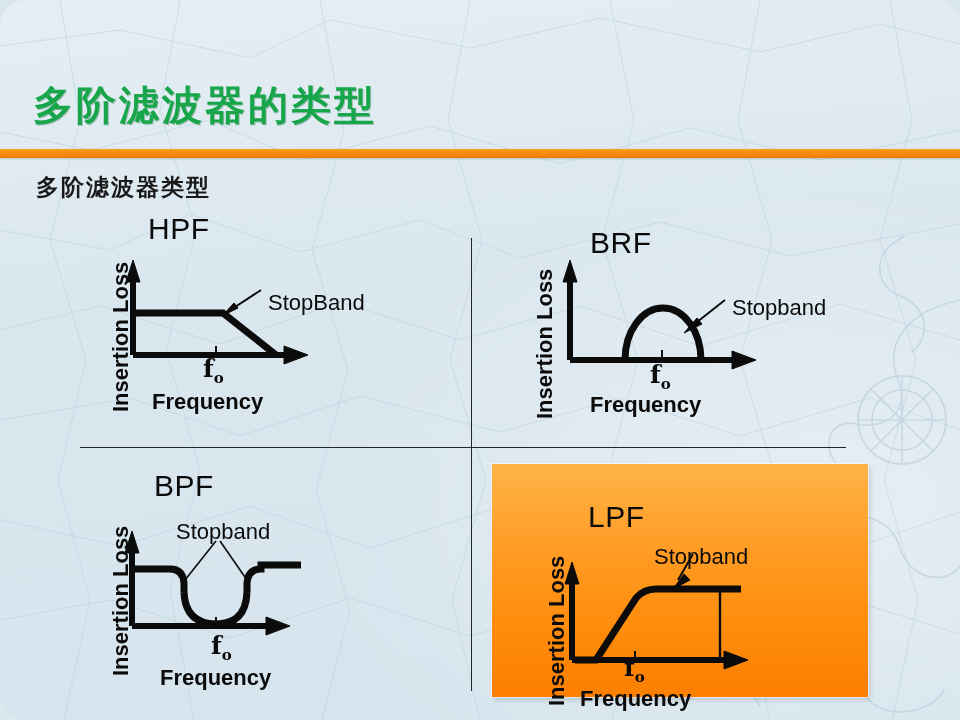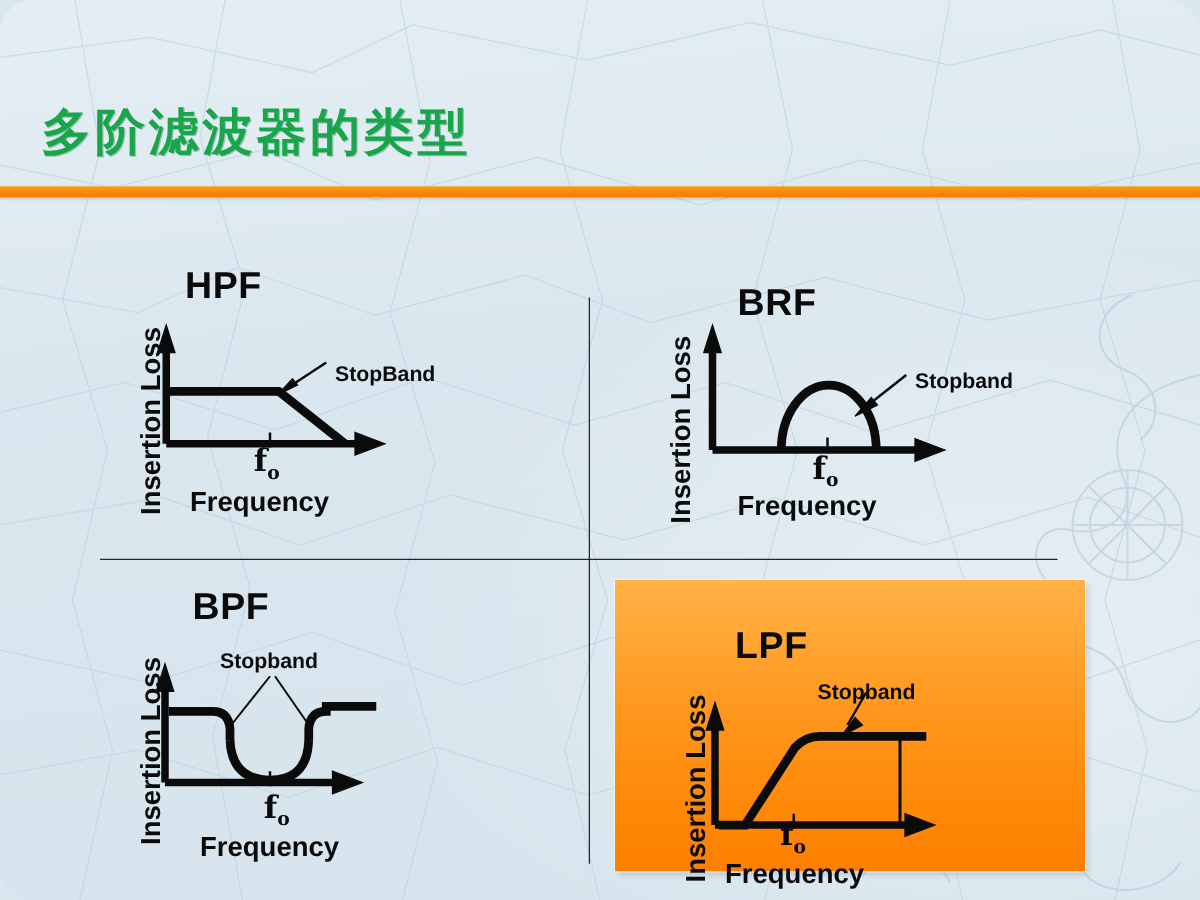--- a/index.html
+++ b/index.html
@@ -39,21 +39,21 @@
   .divider-h{
     position:absolute;left:80px;top:447px;width:766px;height:0;
     border-top:1.6px solid #20262c;
   }
   .divider-v{
     position:absolute;left:471px;top:238px;width:0;height:453px;
     border-left:1.6px solid #20262c;
   }
   .panel{position:absolute;}
   .panel-title{
-    position:absolute;font-size:30px;font-weight:bold;color:#0b0b0b;
+    position:absolute;font-size:30px;font-weight:normal;color:#0b0b0b;
     font-family:"Liberation Sans", sans-serif;letter-spacing:.5px;
     white-space:nowrap;
   }
   .lpf-box{
     position:absolute;left:492px;top:464px;width:376px;height:233px;
     background:linear-gradient(180deg,#ffb347 0%,#ff9a21 40%,#ff8c0c 70%,#fc7f00 100%);
     box-shadow:0 0 0 1px rgba(255,255,255,.55), 2px 3px 5px rgba(0,0,0,.16);
   }
   svg{display:block;overflow:visible;}
   .glyph{position:absolute;white-space:nowrap;}
@@ -61,21 +61,21 @@
     font-family:"DejaVu Serif", serif;font-weight:bold;font-size:25px;color:#0b0b0b;
   }
   .fo sub{font-size:15px;font-family:"DejaVu Serif", serif;font-weight:bold;}
   .axlabel{
     font-family:"Liberation Sans", sans-serif;font-weight:bold;font-size:22px;color:#0b0b0b;
   }
   .vert{
     transform:rotate(-90deg);transform-origin:left top;
   }
   .anno{
-    font-family:"Liberation Sans", sans-serif;font-weight:bold;font-size:17px;color:#0b0b0b;
+    font-family:"Liberation Sans", sans-serif;font-weight:normal;font-size:22px;color:#0b0b0b;
     white-space:nowrap;
   }
 </style>
 </head>
 <body>
 
 <div id="slide">
 
   <svg class="texture" width="960" height="720" viewBox="0 0 960 720">
     <g stroke="#b9cedc" stroke-width="1" fill="none" opacity="0.55">
@@ -101,20 +101,21 @@
       <circle cx="902" cy="420" r="30"></circle>
       <path d="M902 376 L902 464 M858 420 L946 420 M871 389 L933 451 M933 389 L871 451"></path>
       <path d="M830 520 C860 508 892 520 900 548 C910 580 946 586 960 566"></path>
       <path d="M760 690 C790 660 848 664 866 696 C880 720 930 716 944 690"></path>
       <path d="M690 700 C712 676 748 680 760 706"></path>
     </g>
   </svg>
 
   <div class="title">多阶滤波器的类型</div>
   <div class="rule"></div>
+  <div class="subtitle">多阶滤波器类型</div>
 
   <div class="divider-h"></div>
   <div class="divider-v"></div>
 
   <div class="panel" style="left:86px;top:212px;width:380px;height:225px;">
     <div class="panel-title" style="left:62px;top:0px;">HPF</div>
 
     <div class="glyph axlabel vert" style="left:22px;top:200px;">Insertion Loss</div>
     <div class="glyph axlabel" style="left:66px;top:177px;">Frequency</div>
     <div class="glyph fo" style="left:117px;top:142px;">

